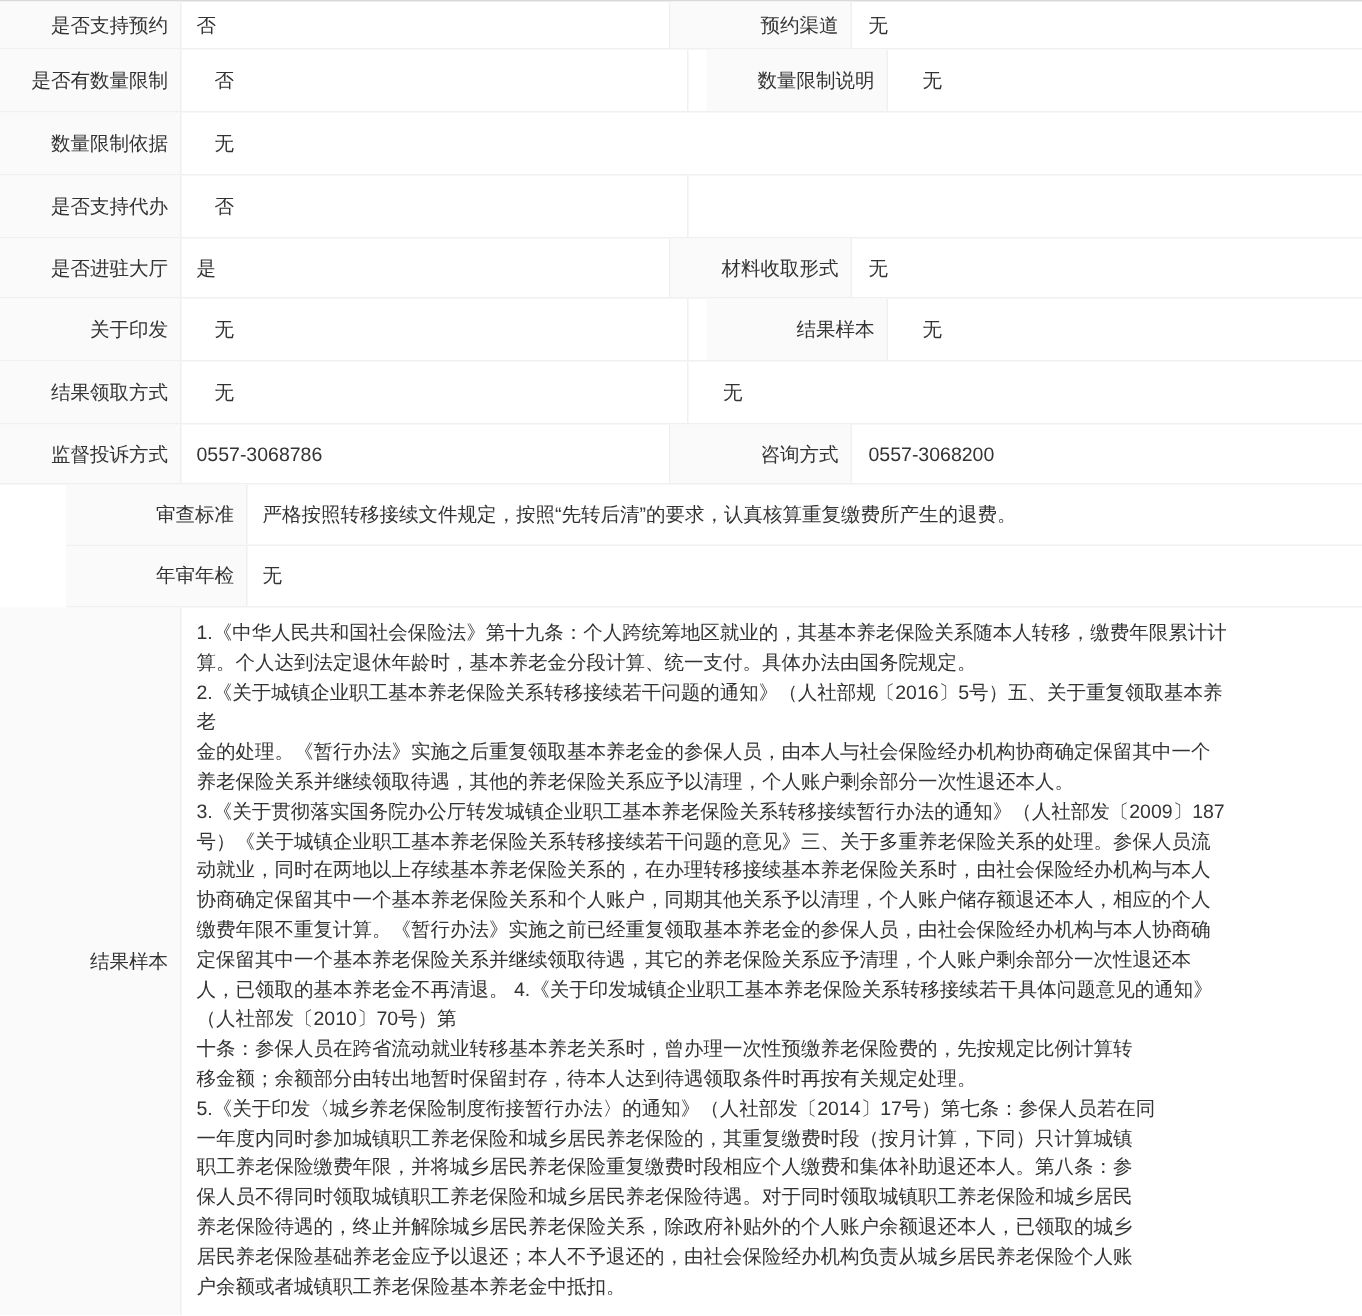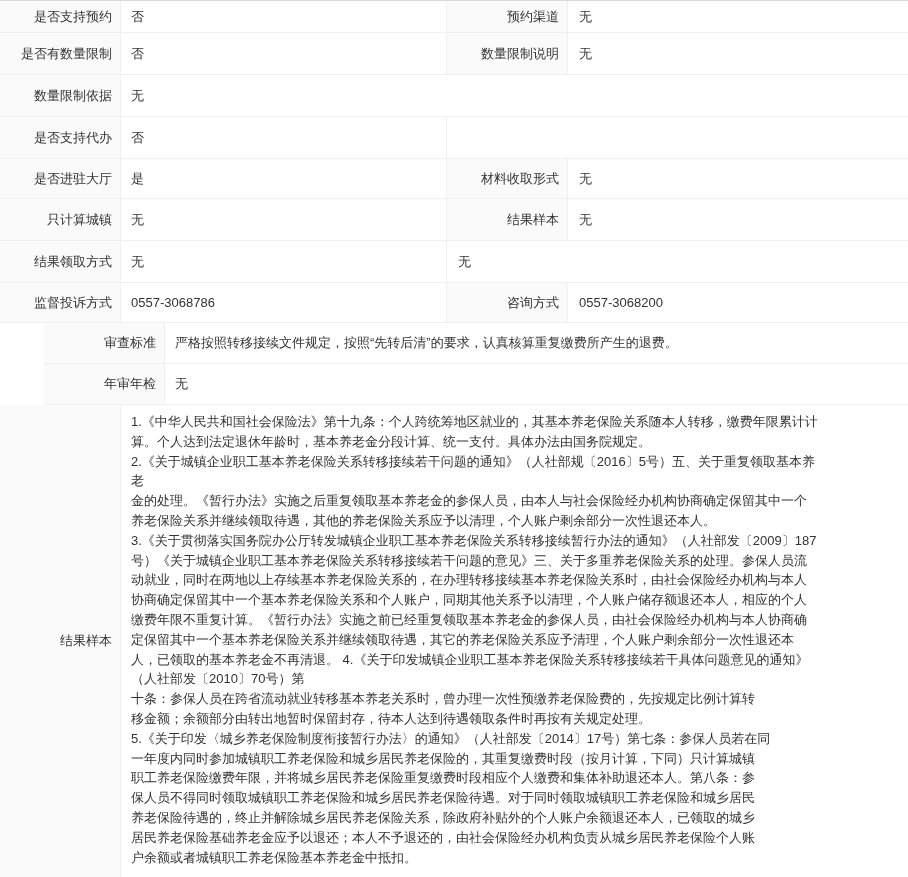--- a/index.html
+++ b/index.html
@@ -16,21 +16,21 @@
     border-top: 1px solid #d9d9d9;
   }
   .row {
     display: flex;
     width: 100%;
     border-bottom: 1px solid #f0f0f0;
   }
   .h32 { height: 32px; }
   .h40 { height: 40px; align-items: flex-end; }
   .h41 { height: 41px; margin-left: 44px; }
-  .h42 { height: 42px; }
+  .h42 { height: 42px; gap: 12px; }
   .h473 { height: 473px; }
   .cell { height: 100%; }
   .lab {
     width: 121px;
     flex: 0 0 121px;
     background: #fafafa;
     border-right: 1px solid #f0f0f0;
     display: flex;
     align-items: center;
     justify-content: flex-end;
@@ -98,21 +98,21 @@
   </div>
 
   <div class="row h40">
     <div class="cell lab">是否进驻大厅</div>
     <div class="cell val1">是</div>
     <div class="cell lab">材料收取形式</div>
     <div class="cell val2">无</div>
   </div>
 
   <div class="row h42">
-    <div class="cell lab">只计算城镇</div>
+    <div class="cell lab">关于印发</div>
     <div class="cell val1">无</div>
     <div class="cell lab">结果样本</div>
     <div class="cell val2">无</div>
   </div>
 
   <div class="row h42">
     <div class="cell lab">结果领取方式</div>
     <div class="cell val1">无</div>
     <div class="cell val2">无</div>
   </div>

